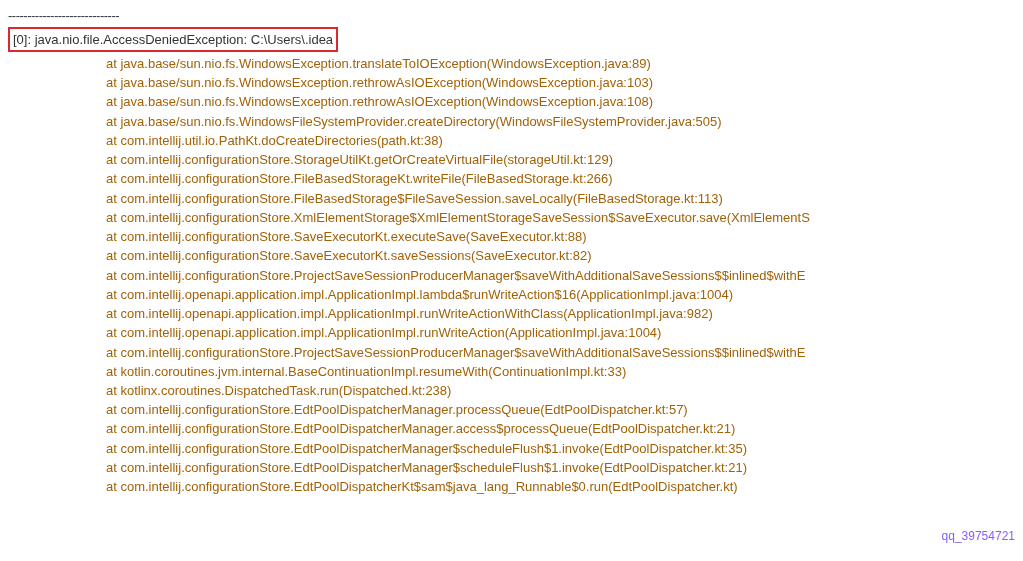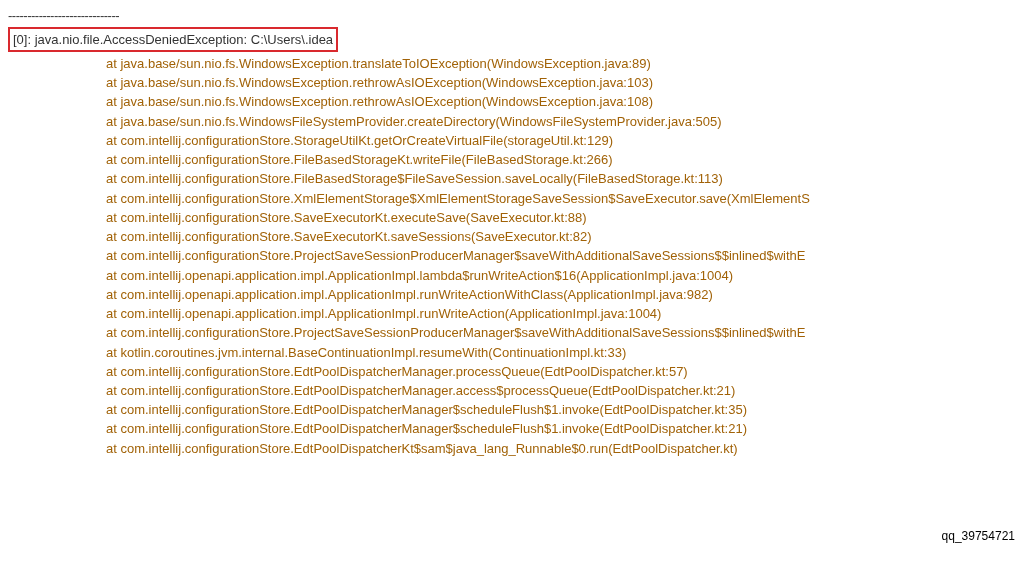--- a/index.html
+++ b/index.html
@@ -38,48 +38,50 @@
     .stack-line {
       padding-left: 98px;
       color: #a16207;
       margin-bottom: 0px;
       line-height: 1.48;
     }
     .watermark {
       position: absolute;
       right: 8px;
       bottom: 18px;
-      color: #000000;
+      color: #8b5cf6;
       font-size: 12px;
       pointer-events: none;
     }
   </style>
 </head>
 <body>
 
 <div class="content-area">
   <div class="separator-line">-----------------------------</div>
   <div class="exception-line">[0]: java.nio.file.AccessDeniedException: C:\Users\.idea</div>
   <div>
     <div class="stack-line">at java.base/sun.nio.fs.WindowsException.translateToIOException(WindowsException.java:89)</div>
     <div class="stack-line">at java.base/sun.nio.fs.WindowsException.rethrowAsIOException(WindowsException.java:103)</div>
     <div class="stack-line">at java.base/sun.nio.fs.WindowsException.rethrowAsIOException(WindowsException.java:108)</div>
     <div class="stack-line">at java.base/sun.nio.fs.WindowsFileSystemProvider.createDirectory(WindowsFileSystemProvider.java:505)</div>
+    <div class="stack-line">at com.intellij.util.io.PathKt.doCreateDirectories(path.kt:38)</div>
     <div class="stack-line">at com.intellij.configurationStore.StorageUtilKt.getOrCreateVirtualFile(storageUtil.kt:129)</div>
     <div class="stack-line">at com.intellij.configurationStore.FileBasedStorageKt.writeFile(FileBasedStorage.kt:266)</div>
     <div class="stack-line">at com.intellij.configurationStore.FileBasedStorage$FileSaveSession.saveLocally(FileBasedStorage.kt:113)</div>
     <div class="stack-line">at com.intellij.configurationStore.XmlElementStorage$XmlElementStorageSaveSession$SaveExecutor.save(XmlElementS</div>
     <div class="stack-line">at com.intellij.configurationStore.SaveExecutorKt.executeSave(SaveExecutor.kt:88)</div>
     <div class="stack-line">at com.intellij.configurationStore.SaveExecutorKt.saveSessions(SaveExecutor.kt:82)</div>
     <div class="stack-line">at com.intellij.configurationStore.ProjectSaveSessionProducerManager$saveWithAdditionalSaveSessions$$inlined$withE</div>
     <div class="stack-line">at com.intellij.openapi.application.impl.ApplicationImpl.lambda$runWriteAction$16(ApplicationImpl.java:1004)</div>
     <div class="stack-line">at com.intellij.openapi.application.impl.ApplicationImpl.runWriteActionWithClass(ApplicationImpl.java:982)</div>
     <div class="stack-line">at com.intellij.openapi.application.impl.ApplicationImpl.runWriteAction(ApplicationImpl.java:1004)</div>
     <div class="stack-line">at com.intellij.configurationStore.ProjectSaveSessionProducerManager$saveWithAdditionalSaveSessions$$inlined$withE</div>
     <div class="stack-line">at kotlin.coroutines.jvm.internal.BaseContinuationImpl.resumeWith(ContinuationImpl.kt:33)</div>
+    <div class="stack-line">at kotlinx.coroutines.DispatchedTask.run(Dispatched.kt:238)</div>
     <div class="stack-line">at com.intellij.configurationStore.EdtPoolDispatcherManager.processQueue(EdtPoolDispatcher.kt:57)</div>
     <div class="stack-line">at com.intellij.configurationStore.EdtPoolDispatcherManager.access$processQueue(EdtPoolDispatcher.kt:21)</div>
     <div class="stack-line">at com.intellij.configurationStore.EdtPoolDispatcherManager$scheduleFlush$1.invoke(EdtPoolDispatcher.kt:35)</div>
     <div class="stack-line">at com.intellij.configurationStore.EdtPoolDispatcherManager$scheduleFlush$1.invoke(EdtPoolDispatcher.kt:21)</div>
     <div class="stack-line">at com.intellij.configurationStore.EdtPoolDispatcherKt$sam$java_lang_Runnable$0.run(EdtPoolDispatcher.kt)</div>
   </div>
 </div>
 
 <div class="watermark">qq_39754721</div>
 

